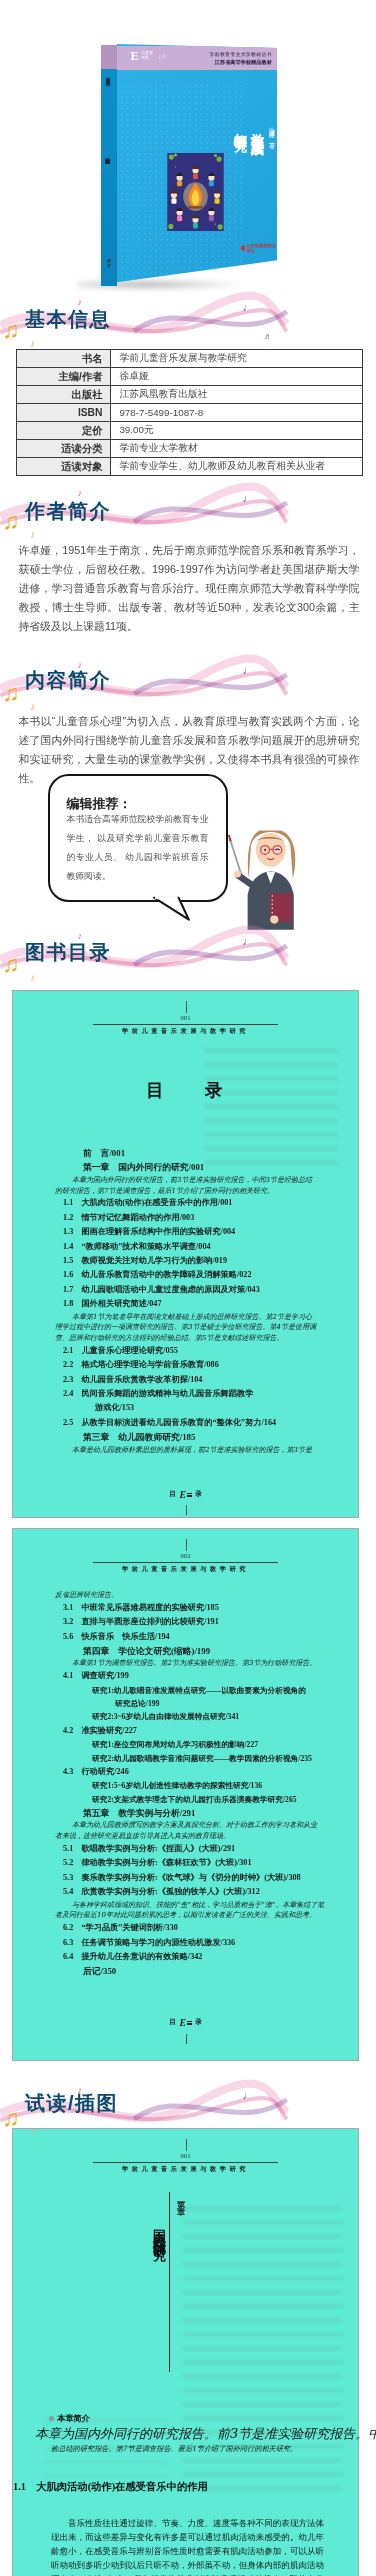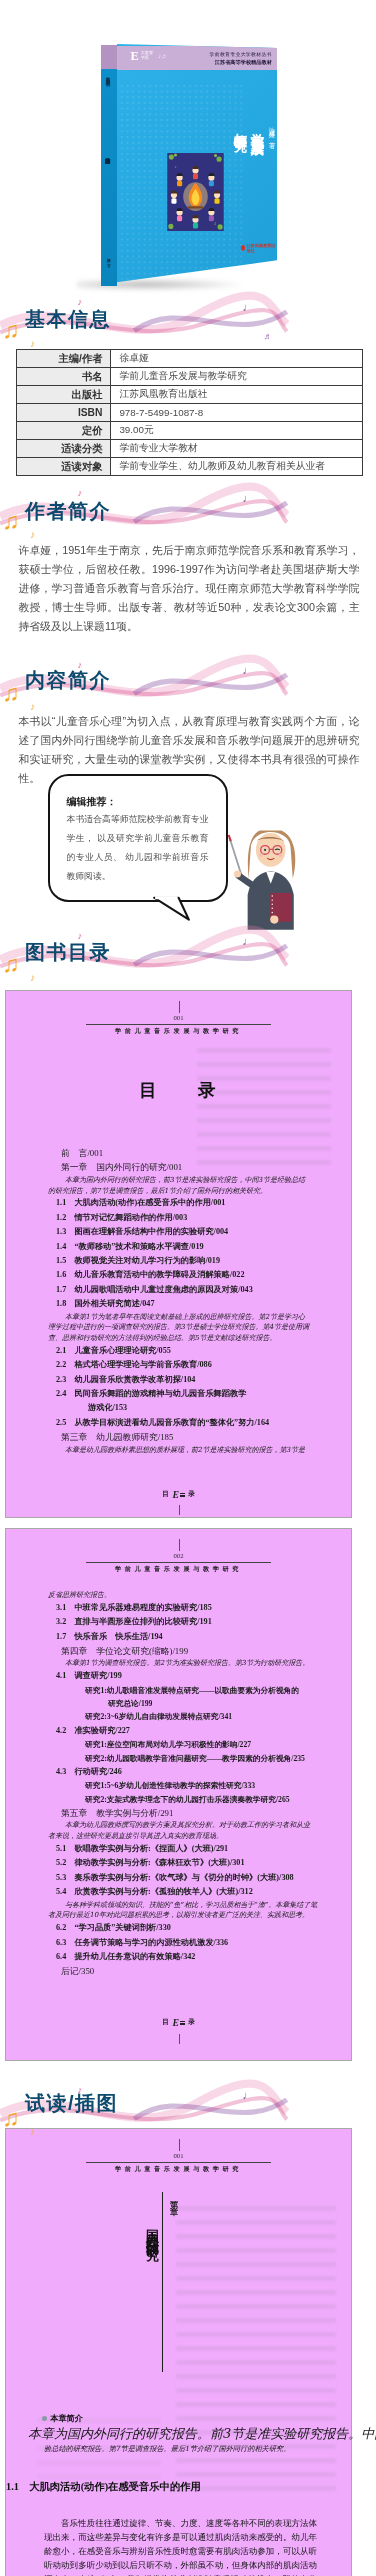--- a/index.html
+++ b/index.html
@@ -35,36 +35,36 @@
       display:flex;align-items:center;justify-content:flex-end;padding-right:7.7px;
       font-size:10.3px;font-weight:700;color:#333;}
   .infotable .value{flex:1;display:flex;align-items:center;padding-left:8.2px;
       font-size:9.8px;color:#4a4a4a;}
   
   .bigpara{position:absolute;left:18.5px;width:341px;font-size:10.8px;line-height:19px;
            color:#4a4a4a;text-align:justify;margin:0;}
   
   .bubble{position:absolute;left:48px;top:774px;width:176px;height:124px;background:#fff;
           border:2.1px solid #141414;border-radius:20.6px;z-index:2;}
-  .bubble .btitle{position:absolute;left:16.5px;top:18.5px;font-size:10px;font-weight:800;color:#222;}
+  .bubble .btitle{position:absolute;left:16.5px;top:18.5px;font-size:13px;font-weight:800;color:#222;}
   .bubble .btext{position:absolute;left:16.5px;top:34px;width:142px;font-size:8.8px;
                  line-height:19px;color:#4f4f4f;text-align:justify;}
   
-  .pagebox{position:absolute;left:5px;width:345px;background:#f0abfc;border:0.5px solid #a8a8a8;}
+  .pagebox{position:absolute;left:12px;width:345px;background:#5eead4;border:0.5px solid #a8a8a8;}
   .ptick{position:absolute;left:50%;width:0.5px;background:#555;}
   .pnum{position:absolute;left:0;width:100%;text-align:center;
         font-family:"Liberation Serif",serif;font-size:6.7px;color:#333;}
   .prule{position:absolute;left:80px;width:185px;border-top:0.8px solid #444;}
   .pruntitle{position:absolute;left:0;width:100%;text-align:center;font-family:"Liberation Serif",serif;
         font-size:6.2px;font-weight:700;letter-spacing:3.6px;color:#222;}
   .toc-title{position:absolute;left:0;width:100%;text-align:center;font-family:"Liberation Serif",serif;
         font-size:17.5px;font-weight:700;color:#111;letter-spacing:2.1px;}
   .toclist{position:absolute;left:0;width:100%;}
   .toc-line{white-space:nowrap;font-family:"Liberation Serif",serif;color:#1c1c1c;}
-  .t-front,.t-chapter{height:14.4px;line-height:14.4px;margin-left:26px;font-size:8.8px;font-weight:400;padding-left:29px;}
+  .t-front,.t-chapter{height:14.4px;line-height:14.4px;margin-left:41px;font-size:8.8px;font-weight:700;padding-left:29px;}
   .t-item{height:14.4px;line-height:14.4px;margin-left:50px;font-size:8.2px;font-weight:600;}
   .t-item2{height:14.4px;line-height:14.4px;margin-left:82px;font-size:8.2px;font-weight:600;}
   .t-sub{height:13.4px;line-height:13.4px;margin-left:79px;font-size:7.7px;font-weight:600;}
   .t-sub2{height:13.4px;line-height:13.4px;margin-left:102px;font-size:7.7px;font-weight:600;}
   .t-note1{height:10.8px;line-height:10.8px;margin-left:59px;font-size:7px;
            font-family:"DejaVu Serif",serif;font-style:italic;color:#161616;}
   .t-note{height:10.8px;line-height:10.8px;margin-left:42px;font-size:7px;
            font-family:"DejaVu Serif",serif;font-style:italic;color:#161616;}
   .pfooter{position:absolute;left:0;width:100%;display:flex;align-items:center;justify-content:center;
         gap:3.6px;font-family:"Liberation Serif",serif;font-size:6px;font-weight:700;color:#222;}
@@ -171,26 +171,26 @@
     <text x="58" y="116" font-size="20" fill="#f0b04a">♪</text>
     <text x="150" y="34" font-size="18" fill="#e05fa0">♪</text>
     <text x="470" y="46" font-size="22" fill="#7d3f98">♩</text>
     <text x="512" y="100" font-size="16" fill="#9b59b6">♬</text>
   </svg>
   <div class="sechead" style="top:309px;">基本信息</div>
 
   <div class="infotable">
 
   <div class="row">
+        <div class="label">书名</div>
+        <div class="value">学前儿童音乐发展与教学研究</div>
+      </div>
+      <div class="row">
         <div class="label">主编/作者</div>
         <div class="value">徐卓娅</div>
-      </div>
-      <div class="row">
-        <div class="label">书名</div>
-        <div class="value">学前儿童音乐发展与教学研究</div>
       </div>
       <div class="row">
         <div class="label">出版社</div>
         <div class="value">江苏凤凰教育出版社</div>
       </div>
       <div class="row">
         <div class="label">ISBN</div>
         <div class="value">978-7-5499-1087-8</div>
       </div>
       <div class="row">
@@ -288,21 +288,21 @@
     <div class="toc-title" style="top:87px;">目　　录</div>
     <div class="toclist" style="top:155px;">
 
     <div class="toc-line t-front">前　言/001</div>
         <div class="toc-line t-chapter">第一章　国内外同行的研究/001</div>
         <div class="toc-line t-note1">本章为国内外同行的研究报告，前3节是准实验研究报告，中间3节是经验总结</div>
         <div class="toc-line t-note">的研究报告，第7节是调查报告，最后1节介绍了国外同行的相关研究。</div>
         <div class="toc-line t-item">1.1　大肌肉活动(动作)在感受音乐中的作用/001</div>
         <div class="toc-line t-item">1.2　情节对记忆舞蹈动作的作用/003</div>
         <div class="toc-line t-item">1.3　图画在理解音乐结构中作用的实验研究/004</div>
-        <div class="toc-line t-item">1.4　“教师移动”技术和策略水平调查/019</div>
+        <div class="toc-line t-item">1.4　“教师移动”技术和策略水平调查/004</div>
         <div class="toc-line t-item">1.5　教师视觉关注对幼儿学习行为的影响/019</div>
         <div class="toc-line t-item">1.6　幼儿音乐教育活动中的教学障碍及消解策略/022</div>
         <div class="toc-line t-item">1.7　幼儿园歌唱活动中儿童过度焦虑的原因及对策/043</div>
         <div class="toc-line t-item">1.8　国外相关研究简述/047</div>
         <div class="toc-line t-note1">本章第1节为笔者早年在阅读文献基础上形成的思辨研究报告。第2节是学习心</div>
         <div class="toc-line t-note">理学过程中进行的一项调查研究的报告。第3节是硕士学位研究报告。第4节是使用调</div>
         <div class="toc-line t-note">查、思辨和行动研究的方法得到的经验总结。第5节是文献综述研究报告。</div>
         <div class="toc-line t-item">2.1　儿童音乐心理理论研究/055</div>
         <div class="toc-line t-item">2.2　格式塔心理学理论与学前音乐教育/086</div>
         <div class="toc-line t-item">2.3　幼儿园音乐欣赏教学改革初探/104</div>
@@ -330,32 +330,32 @@
   <div class="pagebox" style="top:1528px;height:531px;">
     <div class="ptick" style="top:10.3px;height:11.3px;"></div>
     <div class="pnum" style="top:23px;">002</div>
     <div class="prule" style="top:33px;"></div>
     <div class="pruntitle" style="top:36px;">学前儿童音乐发展与教学研究</div>
     <div class="toclist" style="top:61px;">
 
     <div class="toc-line t-note">反省思辨研究报告。</div>
         <div class="toc-line t-item">3.1　中班常见乐器难易程度的实验研究/185</div>
         <div class="toc-line t-item">3.2　直排与半圆形座位排列的比较研究/191</div>
-        <div class="toc-line t-item">1.7　快乐音乐　快乐生活/194</div>
+        <div class="toc-line t-item">5.6　快乐音乐　快乐生活/194</div>
         <div class="toc-line t-chapter">第四章　学位论文研究(缩略)/199</div>
         <div class="toc-line t-note1">本章第1节为调查研究报告。第2节为准实验研究报告。第3节为行动研究报告。</div>
         <div class="toc-line t-item">4.1　调查研究/199</div>
         <div class="toc-line t-sub">研究1:幼儿歌唱音准发展特点研究——以歌曲要素为分析视角的</div>
         <div class="toc-line t-sub2">研究总论/199</div>
         <div class="toc-line t-sub">研究2:3~6岁幼儿自由律动发展特点研究/341</div>
         <div class="toc-line t-item">4.2　准实验研究/227</div>
         <div class="toc-line t-sub">研究1:座位空间布局对幼儿学习积极性的影响/227</div>
         <div class="toc-line t-sub">研究2:幼儿园歌唱教学音准问题研究——教学因素的分析视角/235</div>
         <div class="toc-line t-item">4.3　行动研究/246</div>
-        <div class="toc-line t-sub">研究1:5~6岁幼儿创造性律动教学的探索性研究/333</div>
+        <div class="toc-line t-sub">研究1:5~6岁幼儿创造性律动教学的探索性研究/136</div>
         <div class="toc-line t-sub">研究2:支架式教学理念下的幼儿园打击乐器演奏教学研究/265</div>
         <div class="toc-line t-chapter">第五章　教学实例与分析/291</div>
         <div class="toc-line t-note1">本章为幼儿园教师撰写的教学方案及其探究分析。对于幼教工作的学习者和从业</div>
         <div class="toc-line t-note">者来说，这些研究更易直接引导其进入真实的教育现场。</div>
         <div class="toc-line t-item">5.1　歌唱教学实例与分析:《捏面人》(大班)/291</div>
         <div class="toc-line t-item">5.2　律动教学实例与分析:《森林狂欢节》(大班)/301</div>
         <div class="toc-line t-item">5.3　奏乐教学实例与分析:《吹气球》与《切分的时钟》(大班)/308</div>
         <div class="toc-line t-item">5.4　欣赏教学实例与分析:《孤独的牧羊人》(大班)/312</div>
         <div class="toc-line t-note1">与各种学科或领域的知识、技能的“鱼”相比，学习品质相当于“渔”。本章集结了笔</div>
         <div class="toc-line t-note">者及同行最近10年对此问题积累的思考，以期引发读者更广泛的关注、实践和思考。</div>

